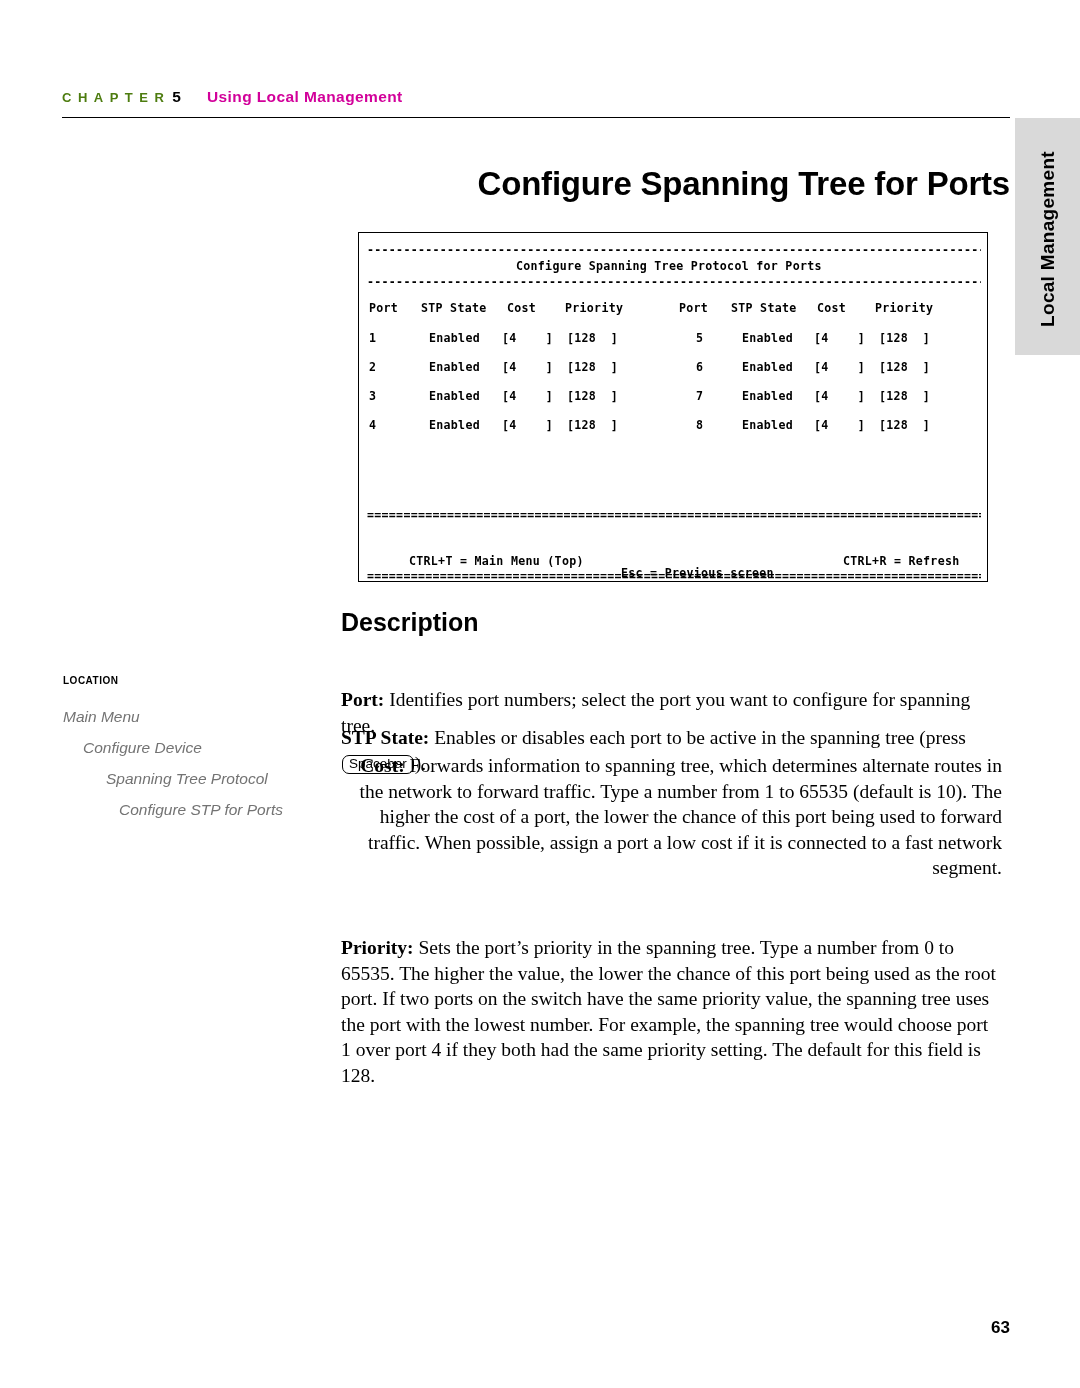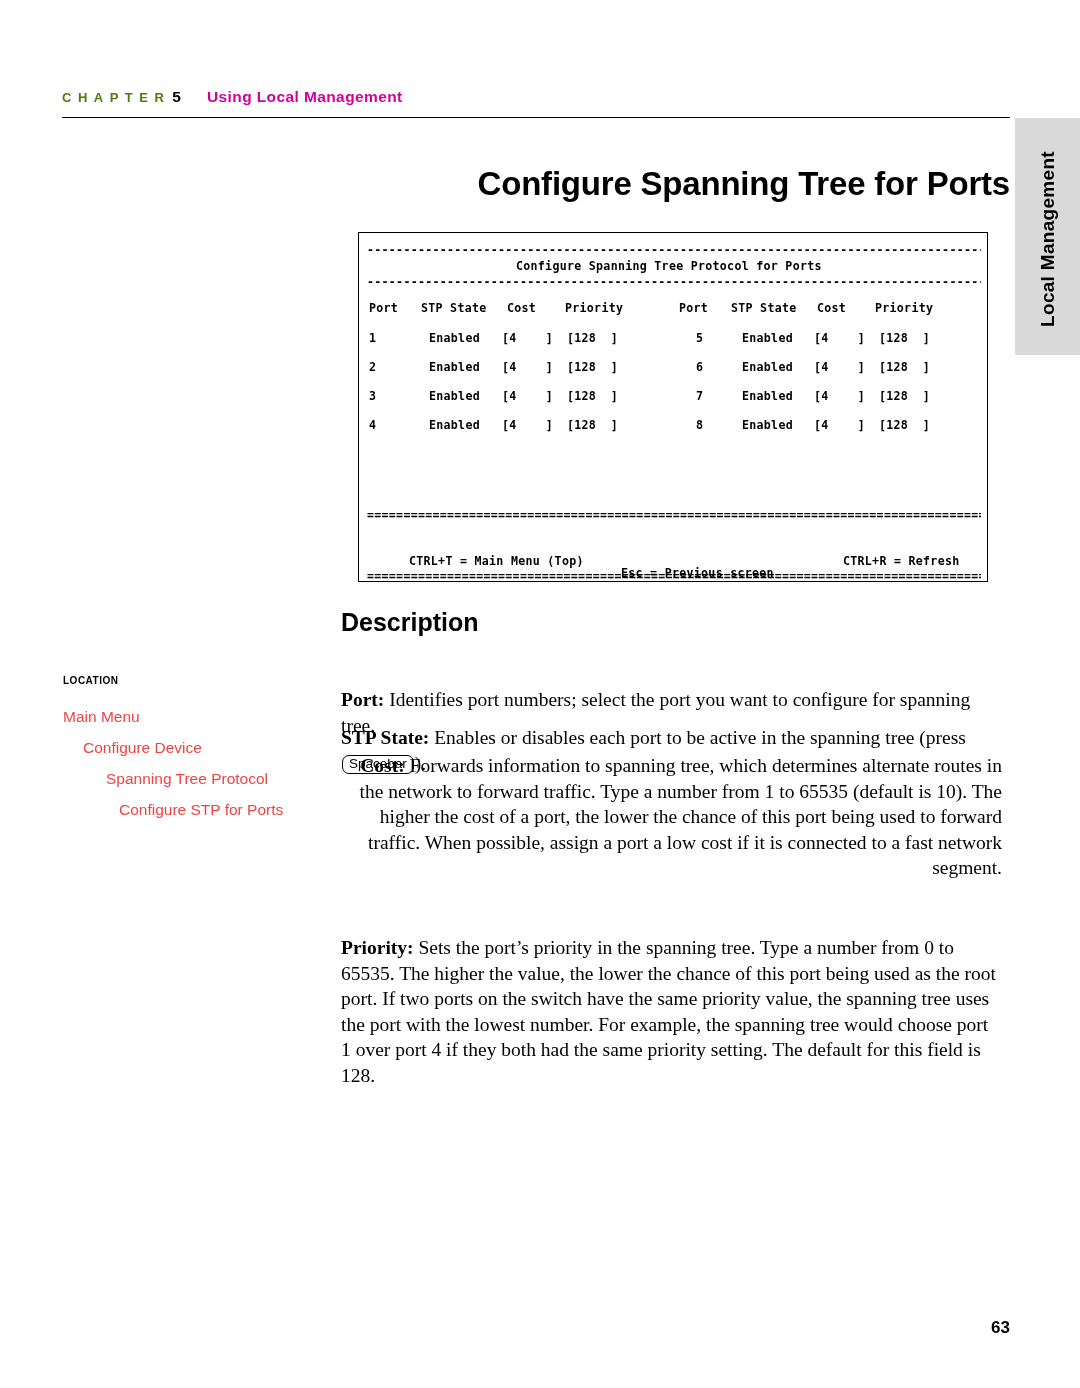--- a/index.html
+++ b/index.html
@@ -150,22 +150,23 @@
     font-family: "Liberation Sans", sans-serif;
     font-size: 10px;
     font-weight: bold;
     letter-spacing: 0.5px;
     color: #000;
   }
   .loc-item {
     position: absolute;
     font-family: "Liberation Sans", sans-serif;
     font-size: 15.5px;
-    color: #ef4444;
+    color: #737373;
     white-space: nowrap;
+    font-style: italic;
   }
 
   
   .para {
     position: absolute;
     left: 341px;
     width: 661px;
     font-family: "Liberation Serif", serif;
     font-size: 19.5px;
     line-height: 25.5px;

